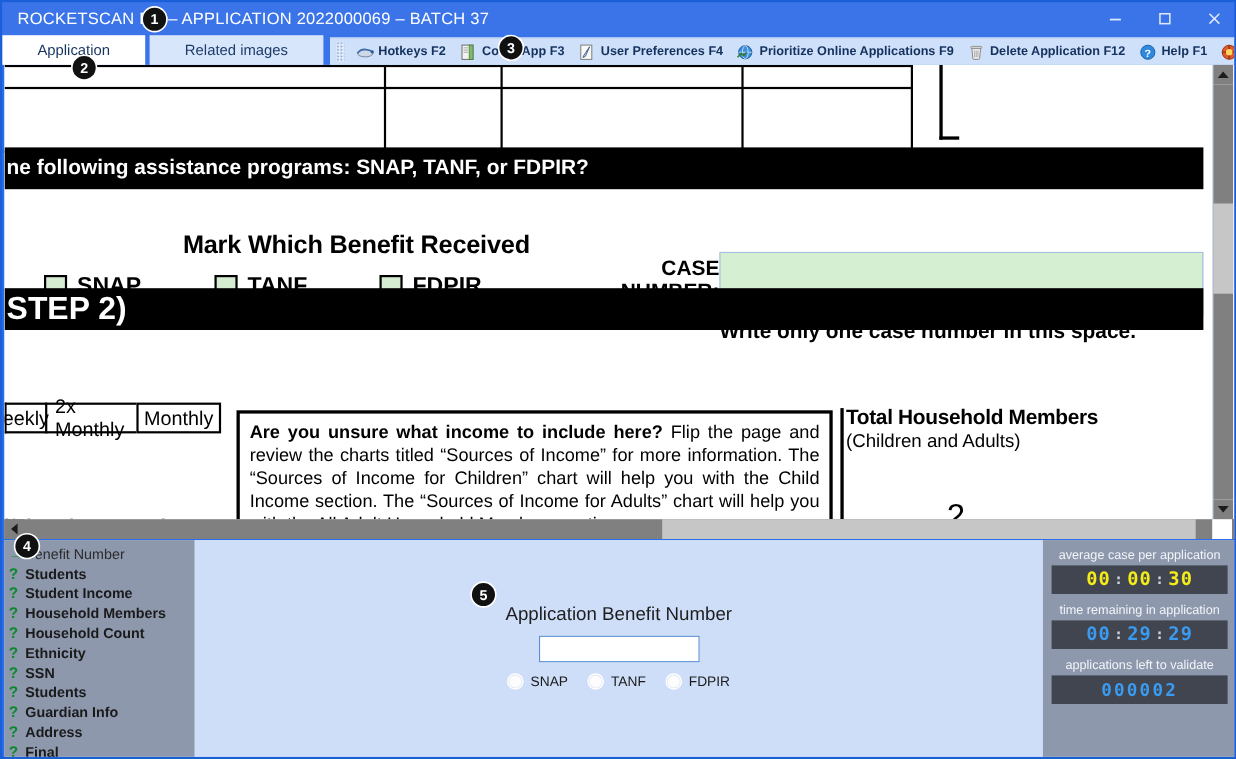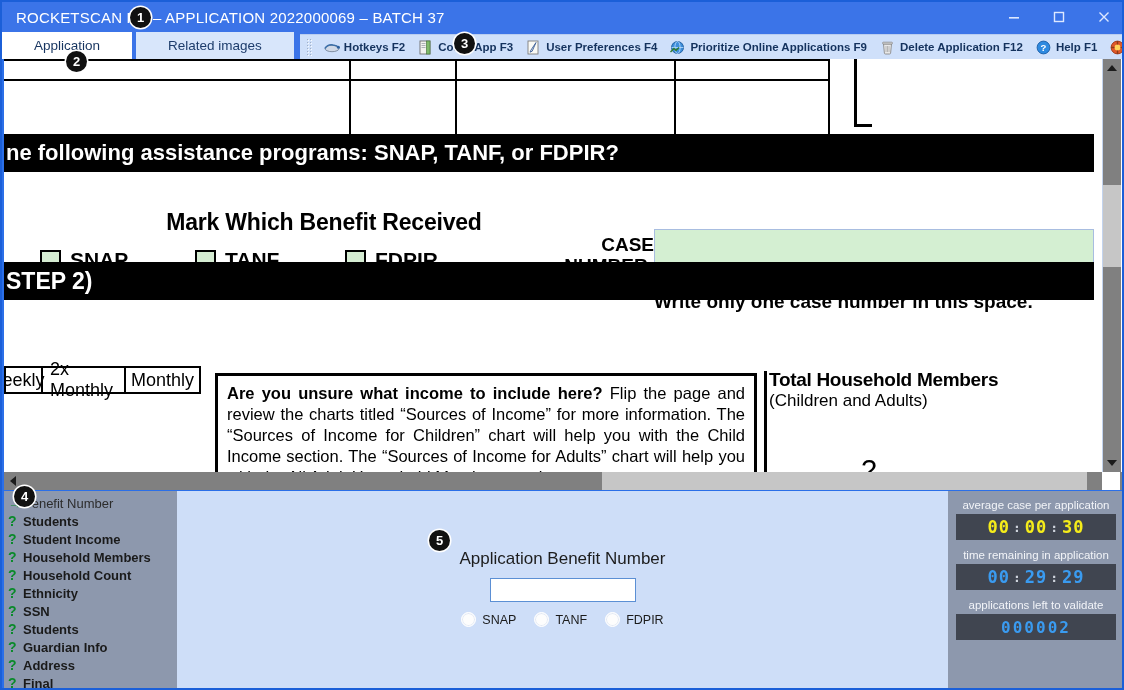--- a/index.html
+++ b/index.html
@@ -80,21 +80,21 @@
   .docpage {
     position:absolute; left:0; top:0; width:1102px; height:413px;
     background:#fff; color:#000; overflow:hidden;
   }
 
   .blackbar {
     position:absolute; background:#000; color:#fff;
     display:flex; align-items:center;
     font-weight:bold; white-space:nowrap;
   }
-  .secttxt { font-size:23px; padding-left:2px; }
+  .secttxt { font-size:29px; padding-left:2px; }
 
   .benefitblock { position:absolute; left:0; top:150px; width:640px; }
   .benefit-title { text-align:center; font-size:23px; font-weight:bold; letter-spacing:-.2px; }
   .benefit-row { display:flex; align-items:center; gap:0px; margin-top:12px; padding-left:36px; }
   .bchk { display:flex; align-items:center; }
   .chkbox {
     width:21px; height:21px; border:2px solid #000; background:#d5ecd2;
     display:inline-block; margin-right:9px;
   }
   .bchk span { font-size:21px; font-weight:bold; }
@@ -355,21 +355,21 @@
         <div style="position:absolute;left:0;top:78px;width:826px;height:2px;background:#000;"></div>
         <div style="position:absolute;left:345px;top:0;width:2px;height:80px;background:#000;"></div>
         <div style="position:absolute;left:451px;top:0;width:2px;height:80px;background:#000;"></div>
         <div style="position:absolute;left:670px;top:0;width:2px;height:80px;background:#000;"></div>
         <div style="position:absolute;left:824px;top:0;width:2px;height:80px;background:#000;"></div>
       </div>
       <div style="position:absolute;left:850px;top:0;width:3px;height:68px;background:#000;"></div>
       <div style="position:absolute;left:850px;top:65px;width:18px;height:3px;background:#000;"></div>
 
       <div class="blackbar" style="left:0;top:75px;width:1090px;height:38px;">
-        <span style="font-size:22px;padding-left:2px;">ne following assistance programs: SNAP, TANF, or FDPIR?</span>
+        <span style="font-size:19px;padding-left:2px;">ne following assistance programs: SNAP, TANF, or FDPIR?</span>
       </div>
 
       <div class="benefitblock">
         <div class="benefit-title">Mark Which Benefit Received</div>
         <div class="benefit-row">
           <div class="bchk" style="width:155px;">
             <i class="chkbox"></i>
             <span>SNAP</span>
           </div>
           <div class="bchk" style="width:150px;">

